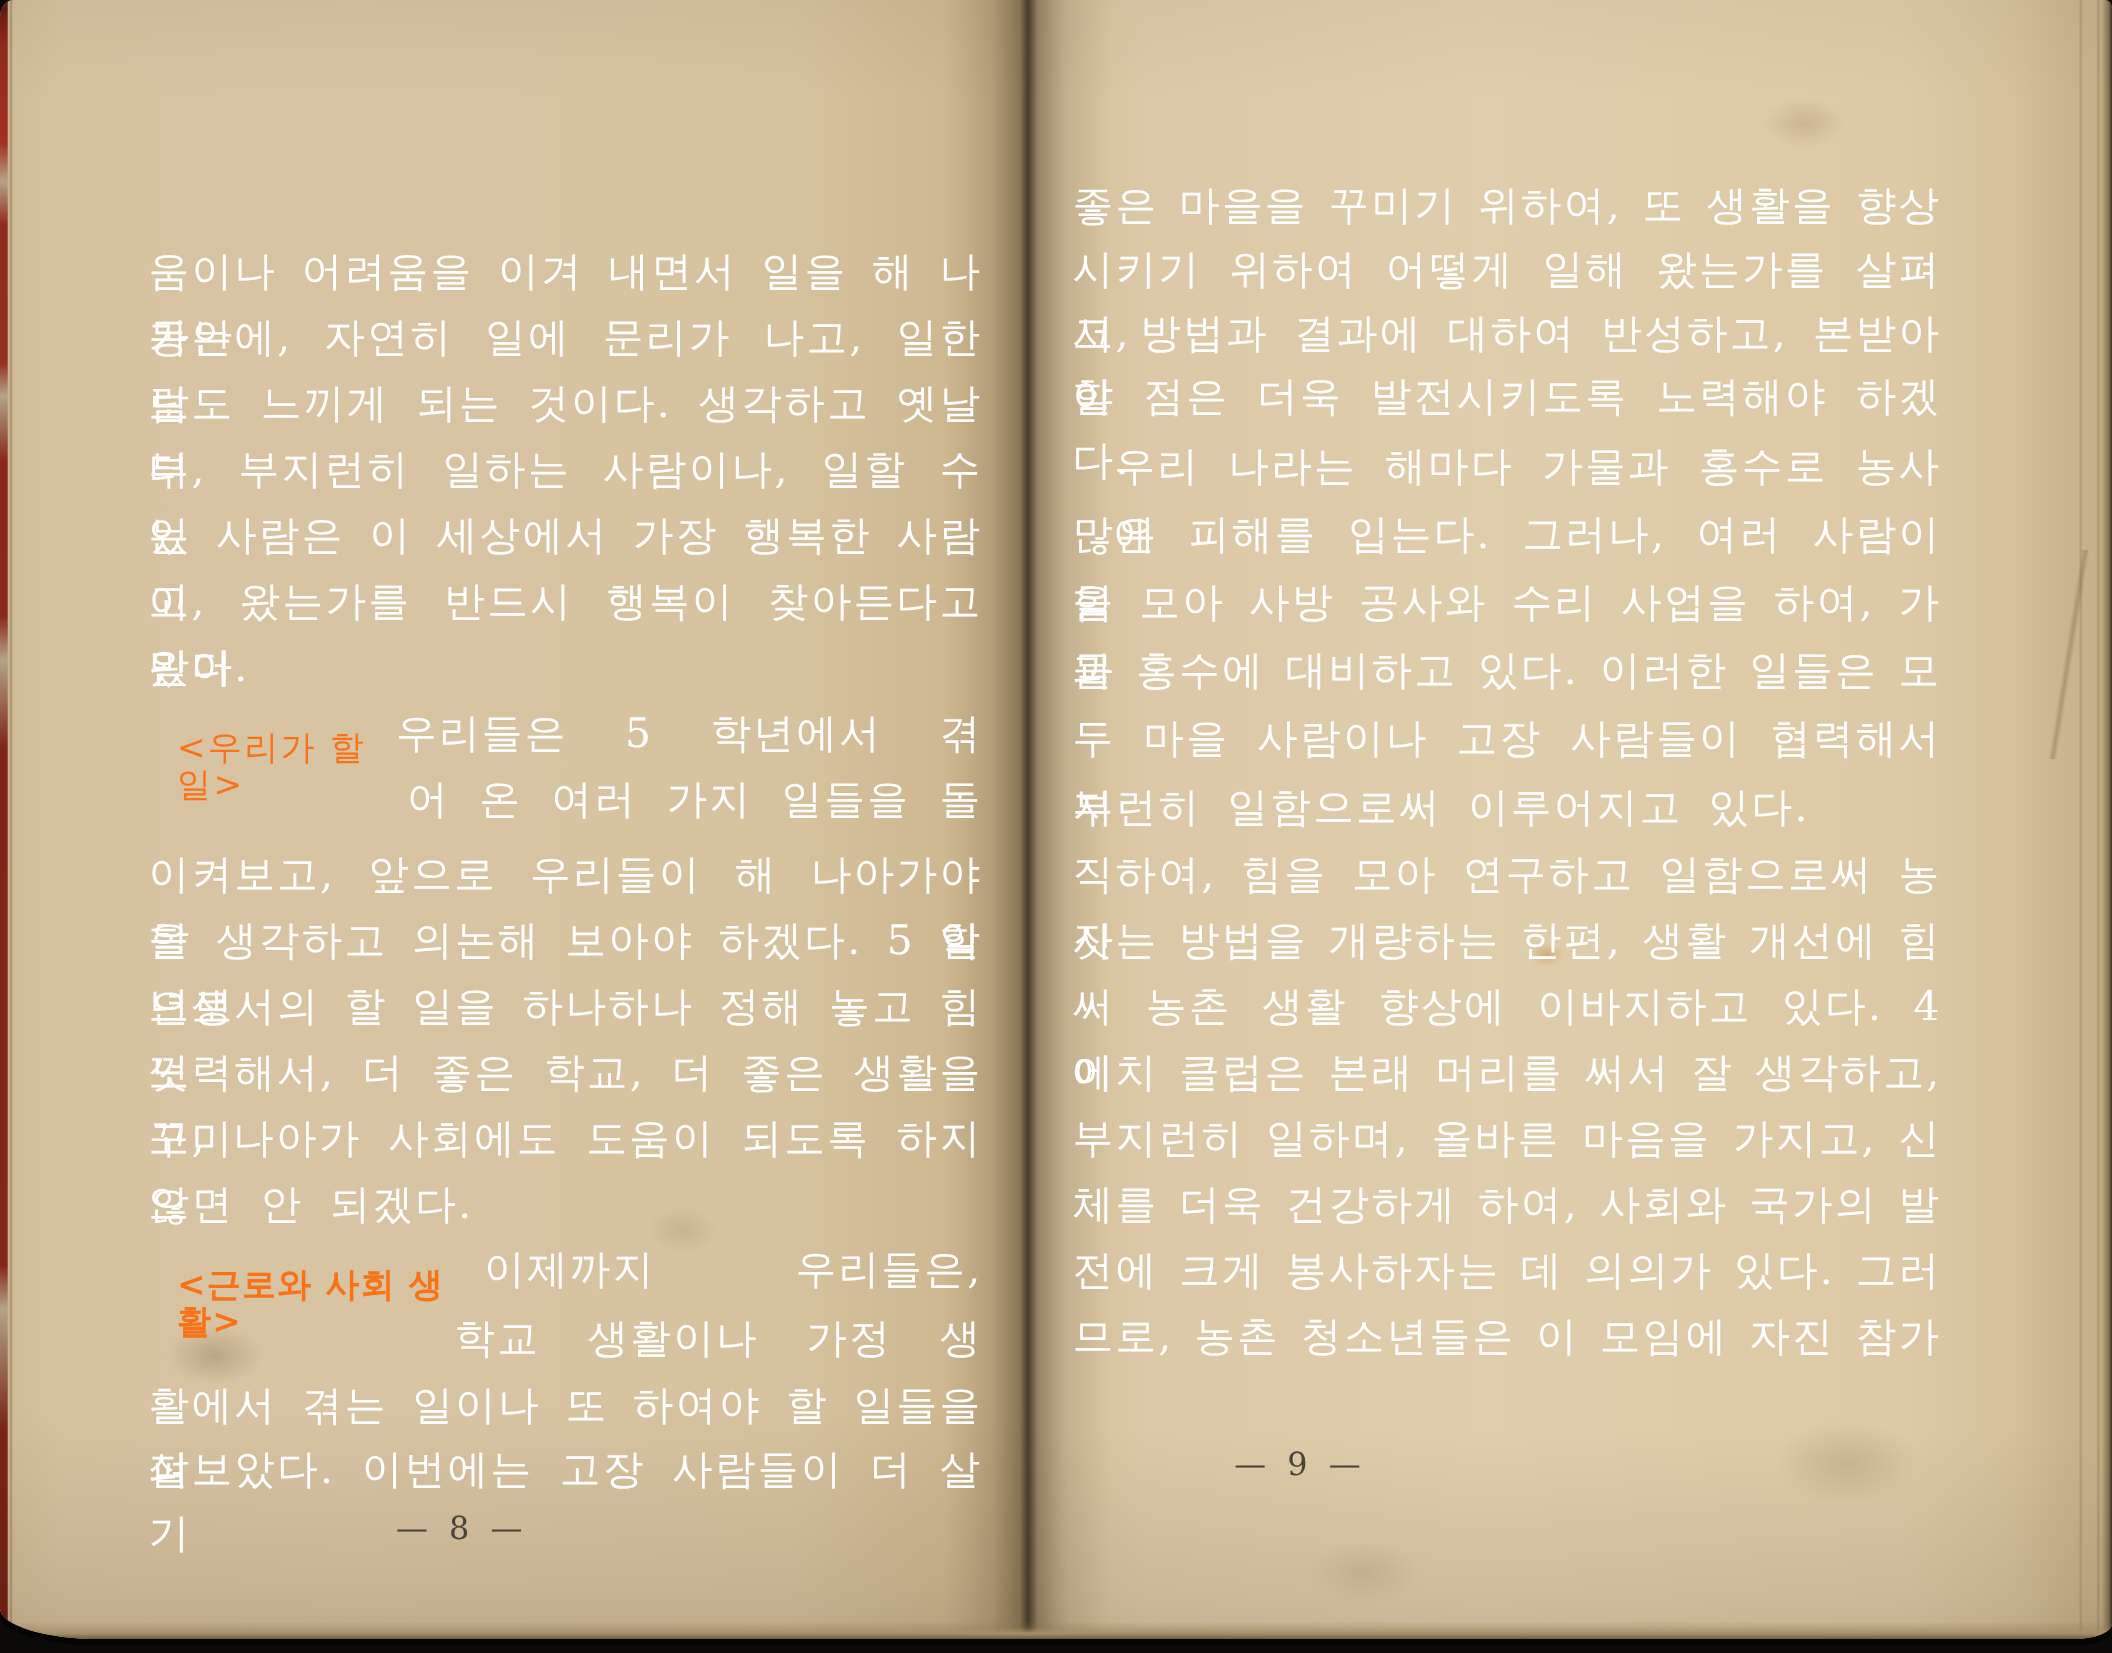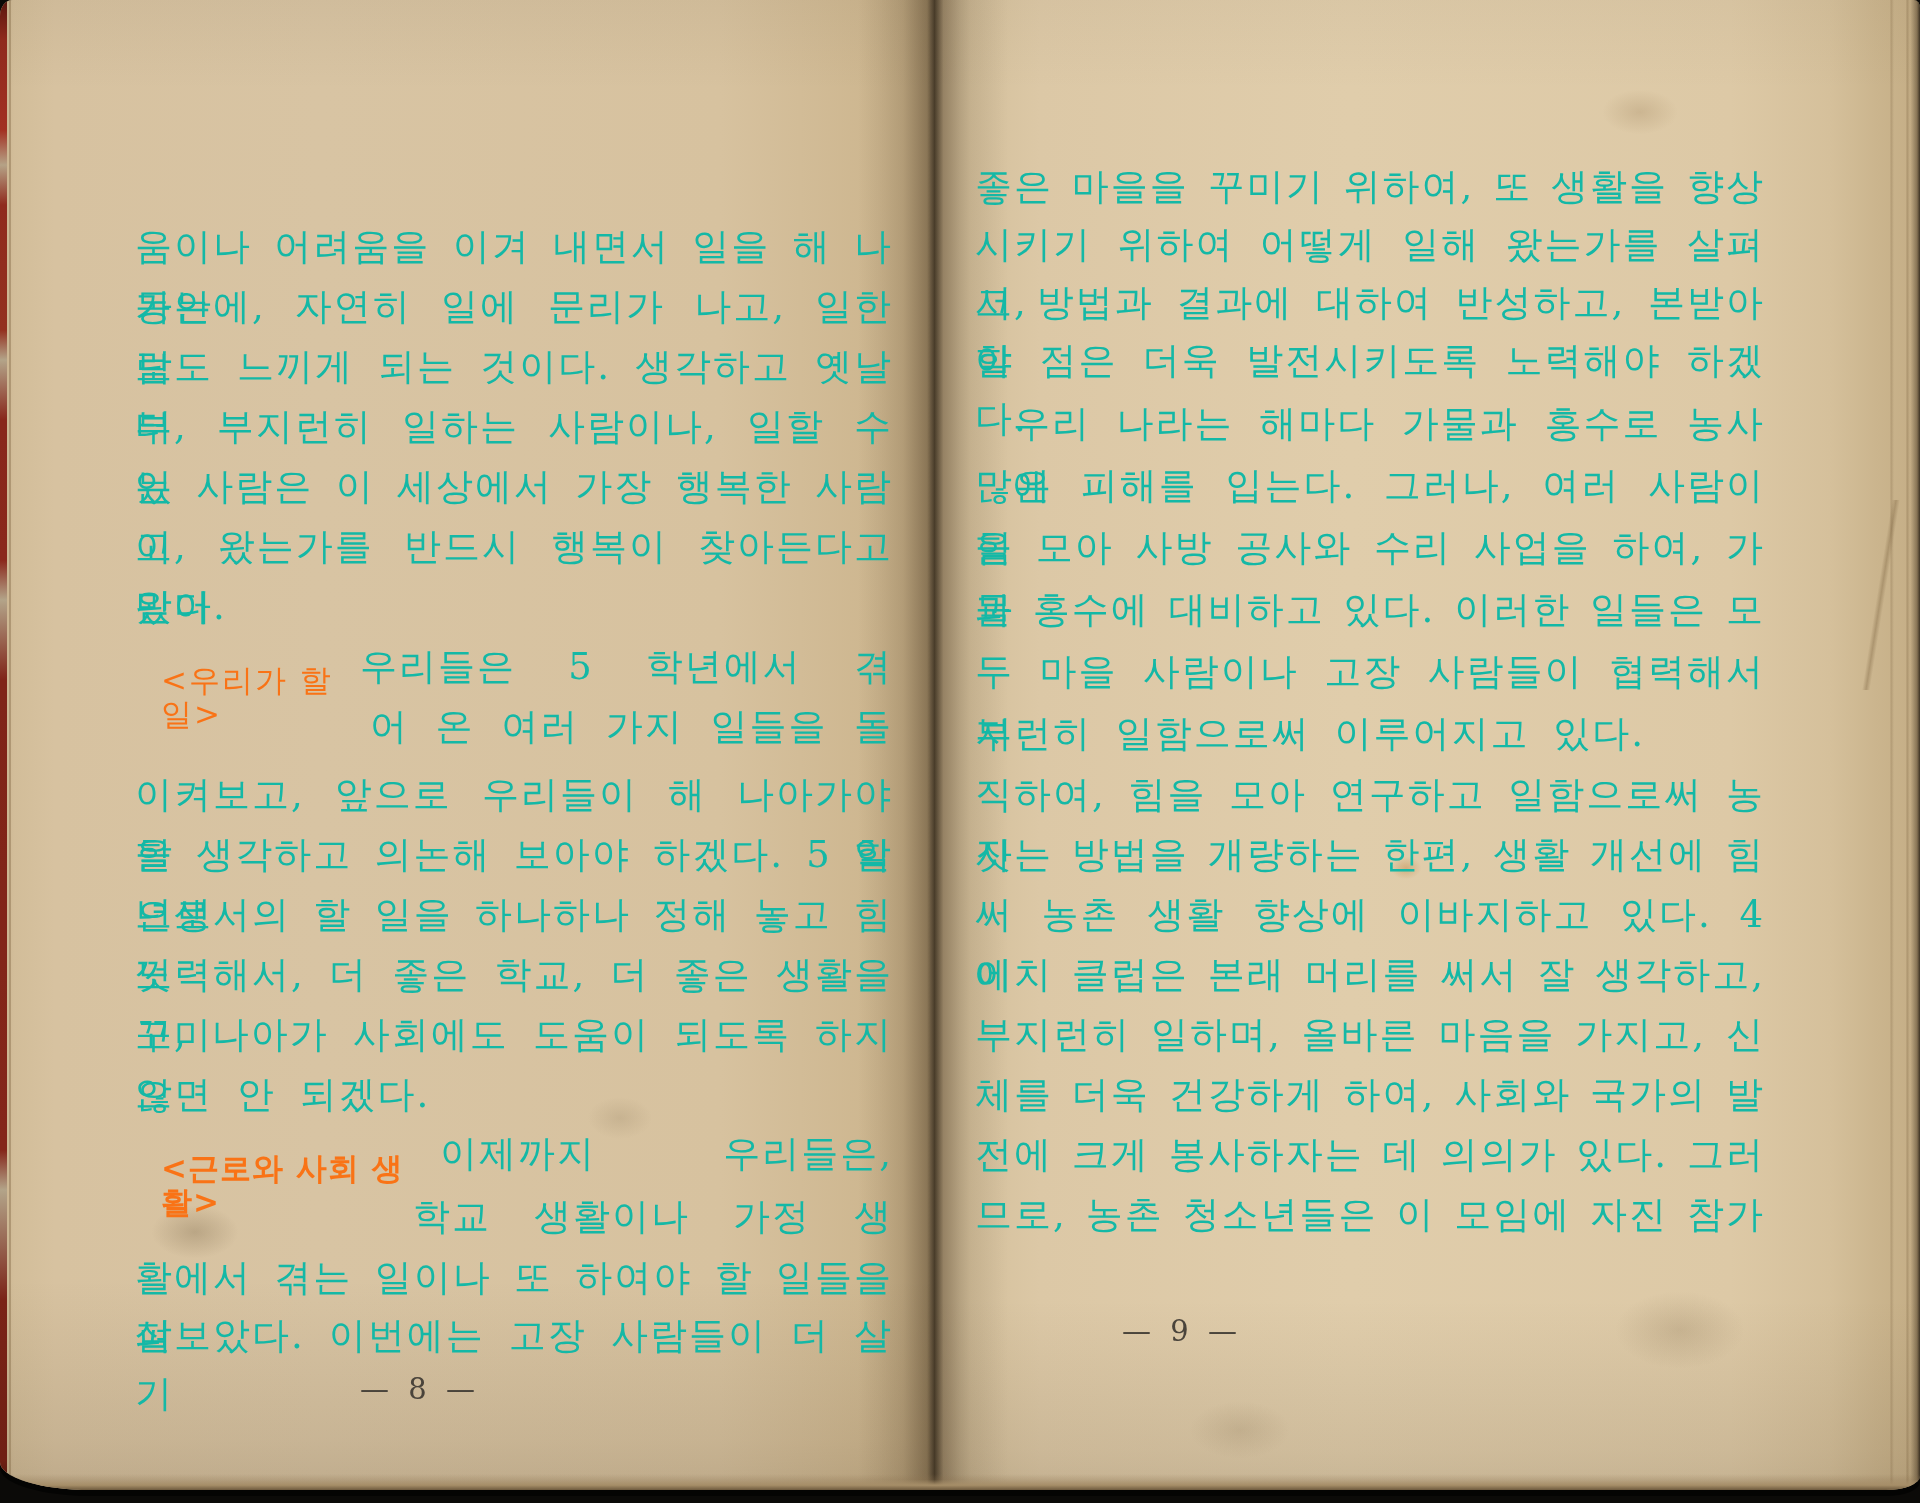--- a/index.html
+++ b/index.html
@@ -90,21 +90,21 @@
   .blk{position:absolute;color:#4a443b;}
   .line{
     display:block;
     font-size:37px;
     letter-spacing:2px;
     word-spacing:5px;
     white-space:normal;
     text-align:justify;
     text-align-last:justify;
     text-justify:inter-word;
-    color:#14b8a6;
+    color:#ffffff;
   }
   .lh58 .line{height:58px;line-height:58px;}
   .lh60 .line{height:60px;line-height:60px;}
   .lh62 .line{height:62px;line-height:62px;}
   .lh63 .line{height:63px;line-height:63px;}
   .line.last{text-align-last:left;word-spacing:10px;}
   .line.indent{padding-left:38px;}
   .line.ind10{padding-left:10px;}
   .line.ind27{padding-left:27px;}
 

